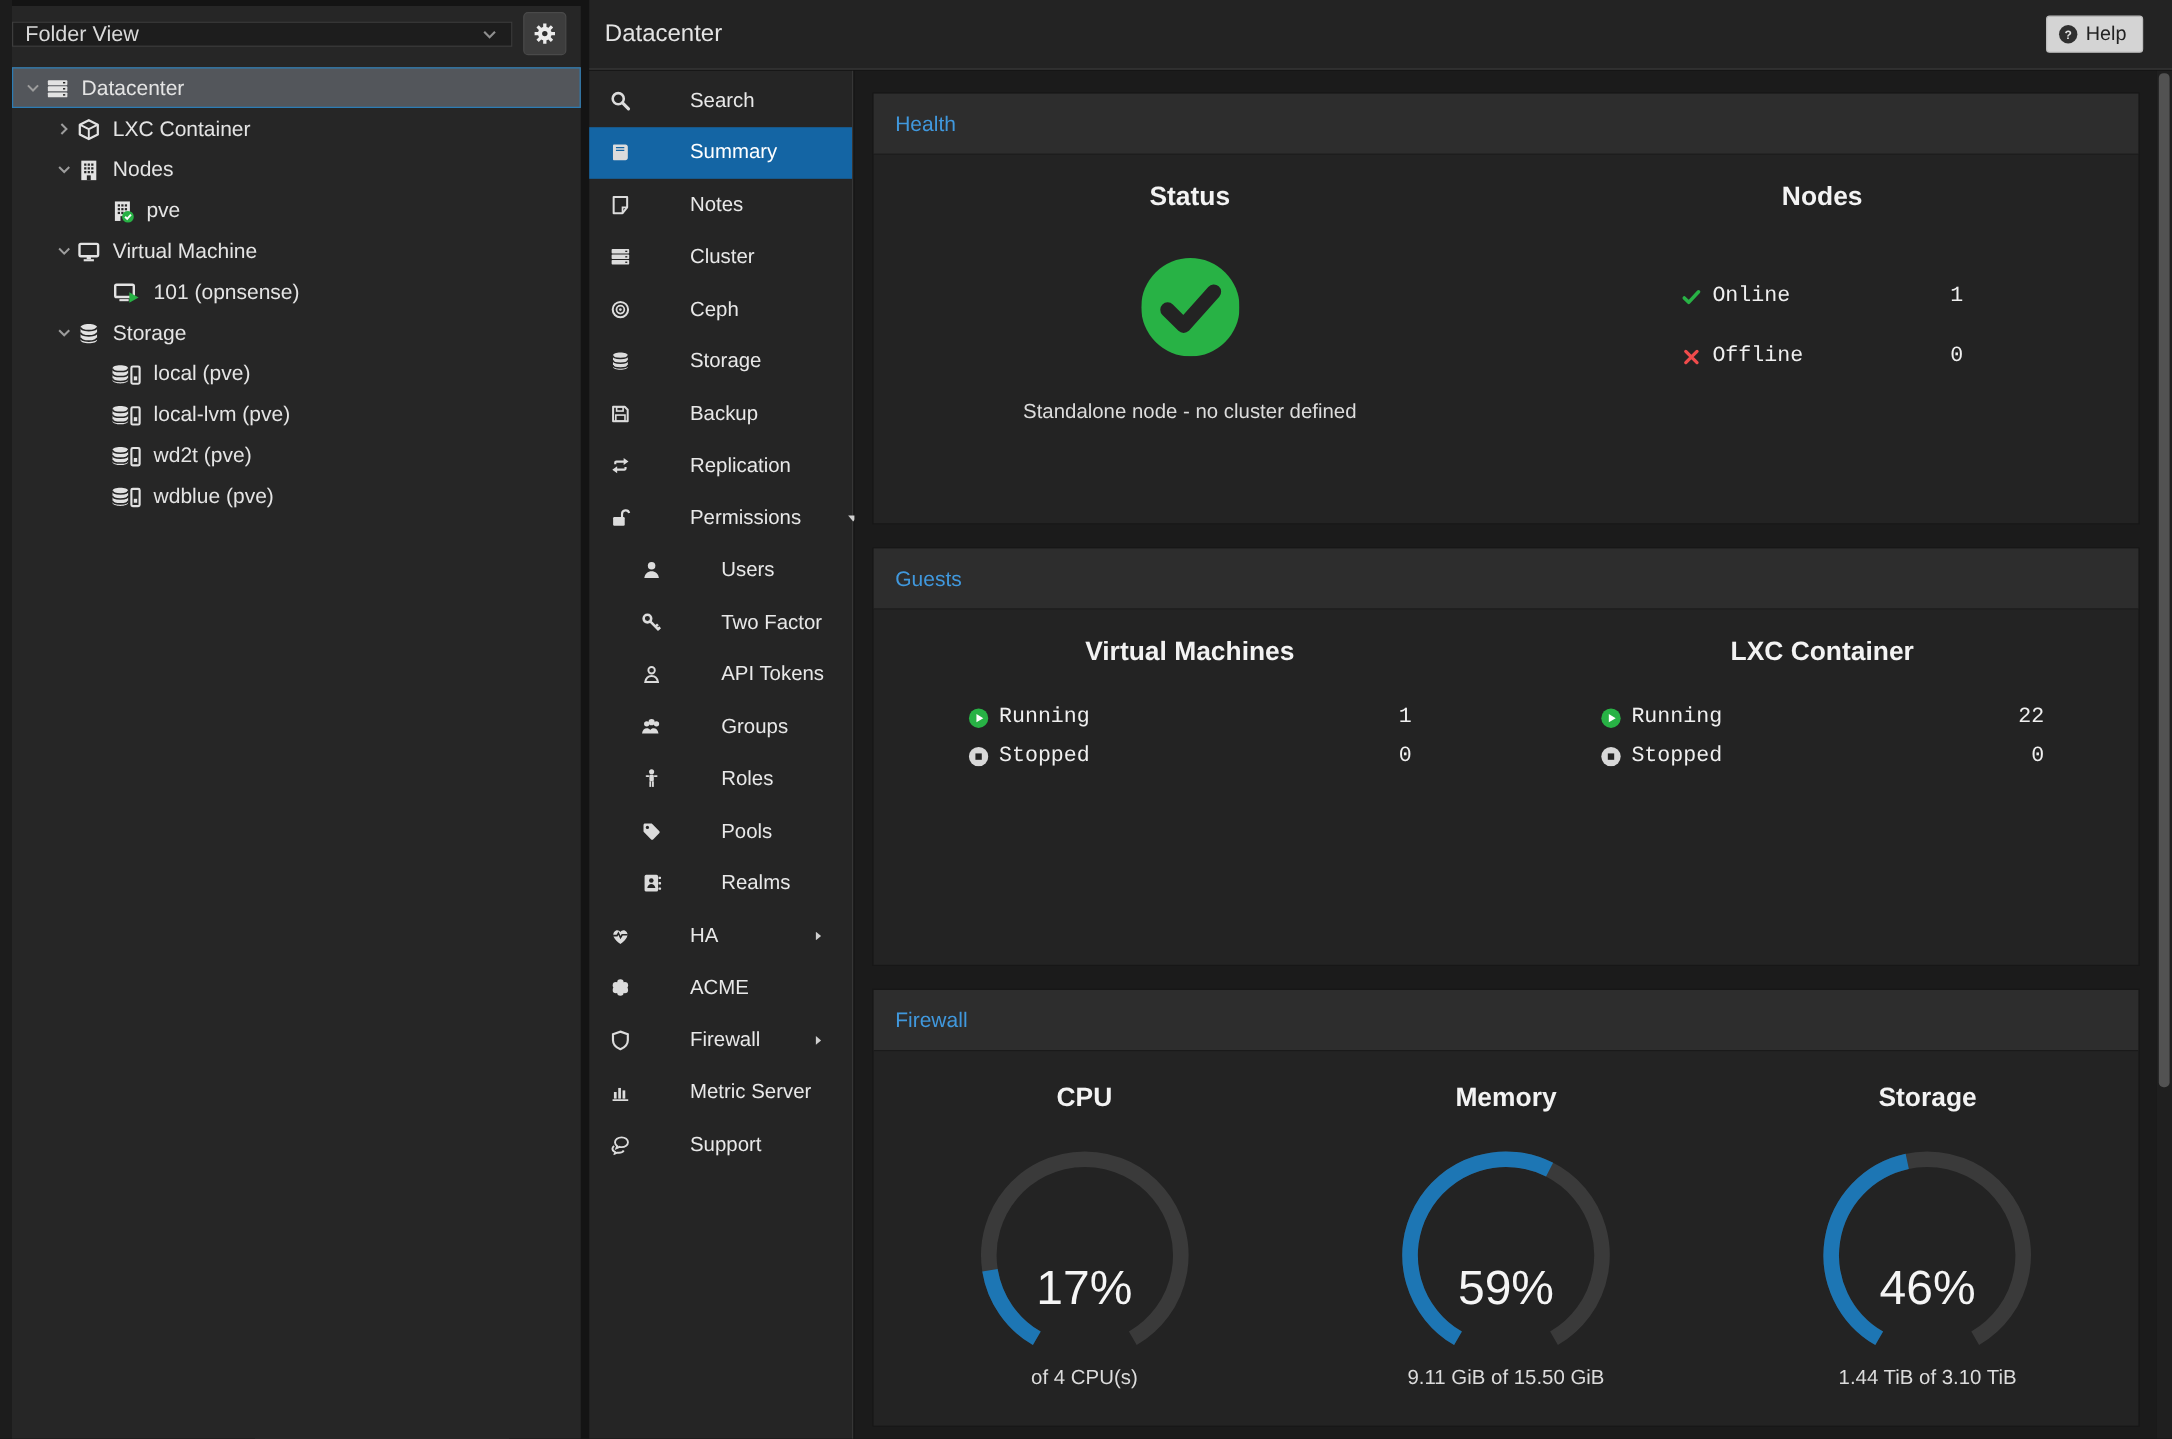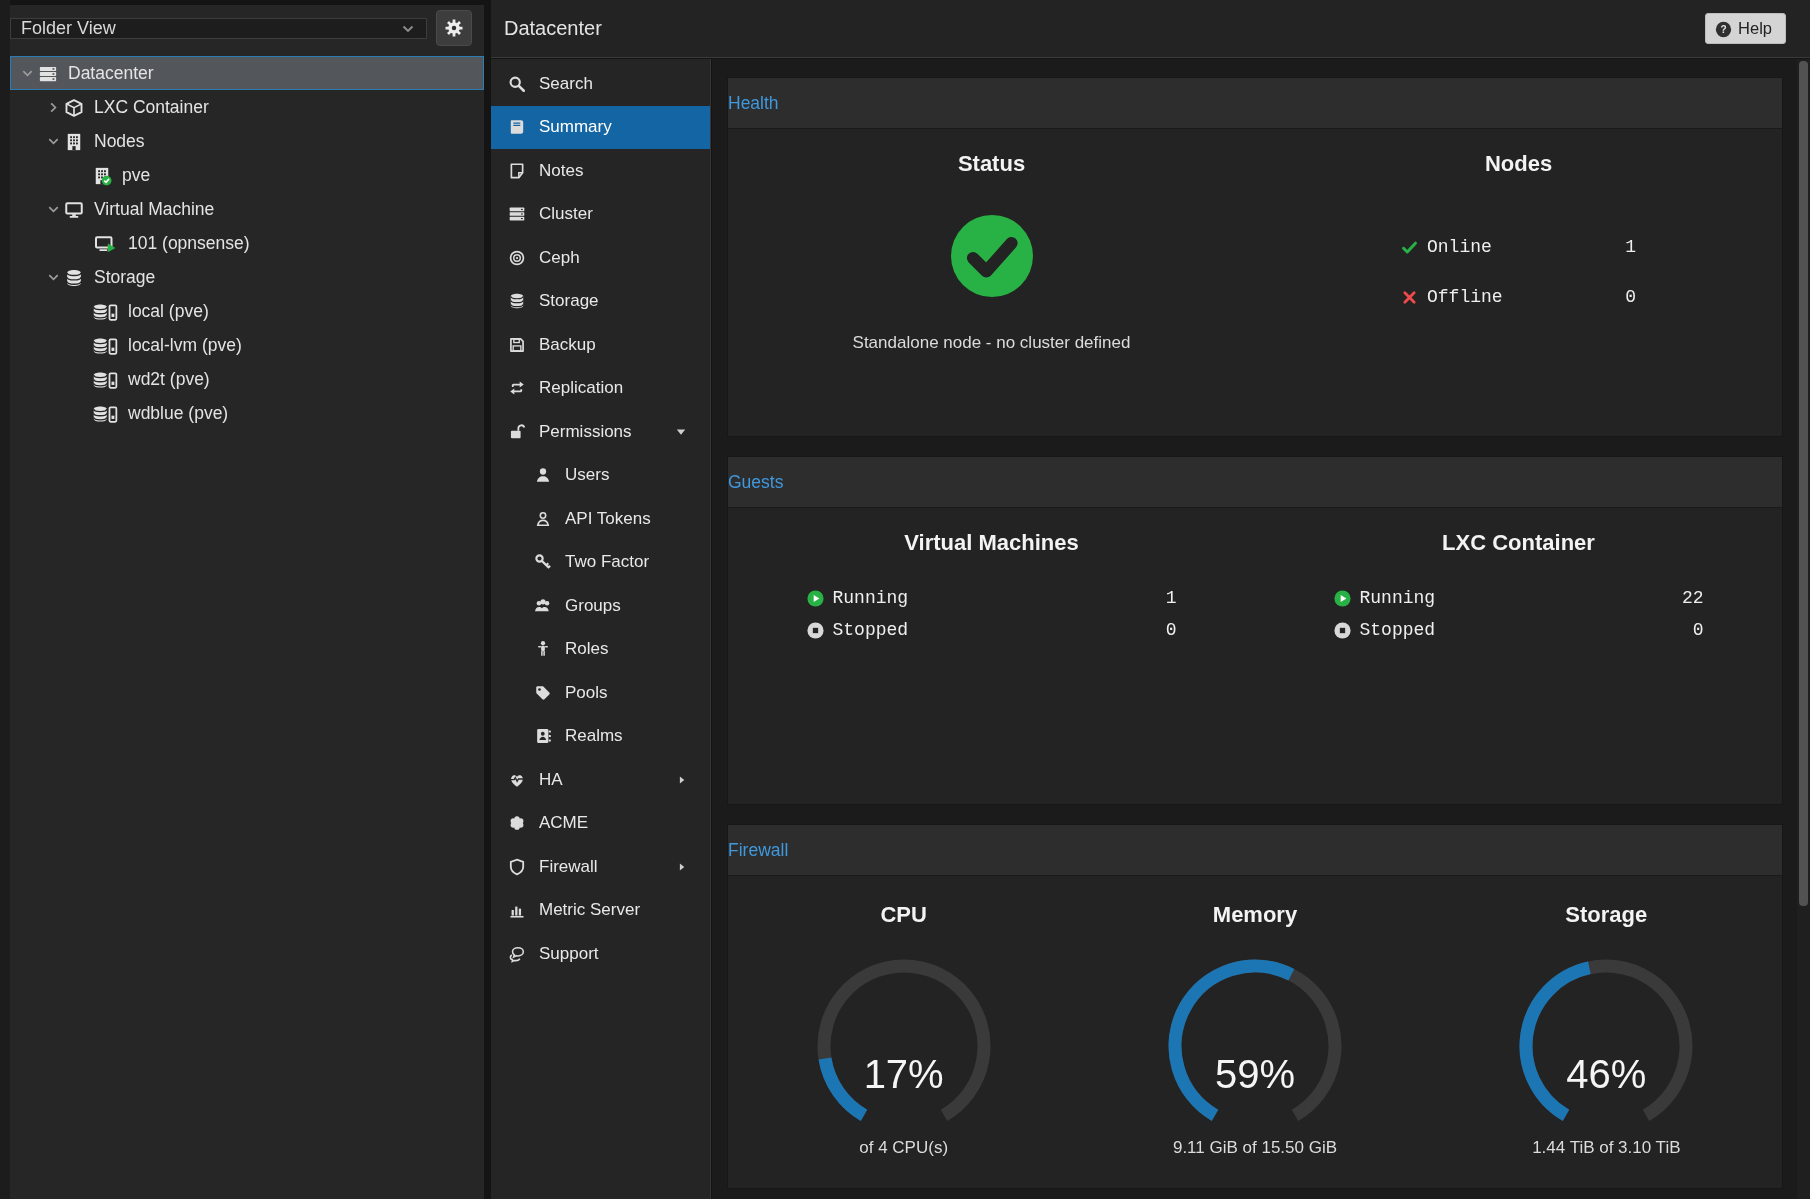--- a/index.html
+++ b/index.html
@@ -56,41 +56,41 @@
     font-size:16.5px;color:#222;cursor:pointer;
   }
 
   
   #menu-col{
     position:absolute;left:491px;top:59px;width:220px;height:1140px;background:#252525;
     border-right:1px solid #363636;padding-top:3px;
   }
   .menu-row{
     height:43.5px;display:flex;align-items:center;padding-left:15px;padding-right:22px;
-    font-size:17px;color:#e8e8e8;cursor:pointer;
+    font-size:17px;color:#e8e8e8;cursor:pointer;gap:36px;
   }
   .menu-row .menu-ic{width:22px;display:flex;justify-content:center;color:#dcdcdc;flex:none;}
   .menu-row .menu-label{margin-left:11px;white-space:nowrap;}
   .menu-row.sub{padding-left:41px;}
   .menu-row.selected{background:var(--accent-blue);color:#ffffff;}
   .menu-row.hovered{background:#54565a;color:#ffffff;}
   .menu-caret{margin-left:auto;color:#cfcfcf;display:flex;}
 
   
   #content{
     position:absolute;left:712px;top:59px;width:1085px;height:1140px;background:#1b1b1b;
     padding:18px 14px 0 15px;
   }
   #scrollbar{position:absolute;left:1797px;top:59px;width:13px;height:1140px;background:#1f1f1f;}
   #scroll-thumb{position:absolute;left:2px;top:2px;width:9px;height:845px;background:#525252;border-radius:4px;}
 
   .panel{margin-bottom:19px;border:1px solid #171717;}
   .panel-header{
     height:51px;background:#2d2d2d;border-bottom:1px solid #1a1a1a;
-    display:flex;align-items:center;padding-left:0;
+    display:flex;align-items:center;padding-left:18px;
     font-size:17.5px;color:var(--panel-title);
   }
   .panel-body{background:#232323;}
   #health-panel .panel-body{height:307px;}
   #guests-panel .panel-body{height:296px;}
   #resources-panel .panel-body{height:312px;}
 
   .cols{display:flex;height:100%;}
   .col{flex:1;display:flex;flex-direction:column;align-items:center;}
   .col-heading{margin-top:22px;font-size:22px;font-weight:bold;color:#f3f3f3;}
@@ -528,32 +528,32 @@
       <span class="menu-ic">
         <svg class="ic" width="18" height="18">
           <use href="#user-icon"></use>
         </svg>
       </span>
       <span class="menu-label">Users</span>
     </div>
     <div class="menu-row sub">
       <span class="menu-ic">
         <svg class="ic" width="18" height="18">
+          <use href="#key-icon"></use>
+        </svg>
+      </span>
+      <span class="menu-label">Two Factor</span>
+    </div>
+    <div class="menu-row sub">
+      <span class="menu-ic">
+        <svg class="ic" width="18" height="18">
           <use href="#user-outline-icon"></use>
         </svg>
       </span>
       <span class="menu-label">API Tokens</span>
-    </div>
-    <div class="menu-row sub">
-      <span class="menu-ic">
-        <svg class="ic" width="18" height="18">
-          <use href="#key-icon"></use>
-        </svg>
-      </span>
-      <span class="menu-label">Two Factor</span>
     </div>
     <div class="menu-row sub">
       <span class="menu-ic">
         <svg class="ic" width="18" height="18">
           <use href="#users-icon"></use>
         </svg>
       </span>
       <span class="menu-label">Groups</span>
     </div>
     <div class="menu-row sub">

